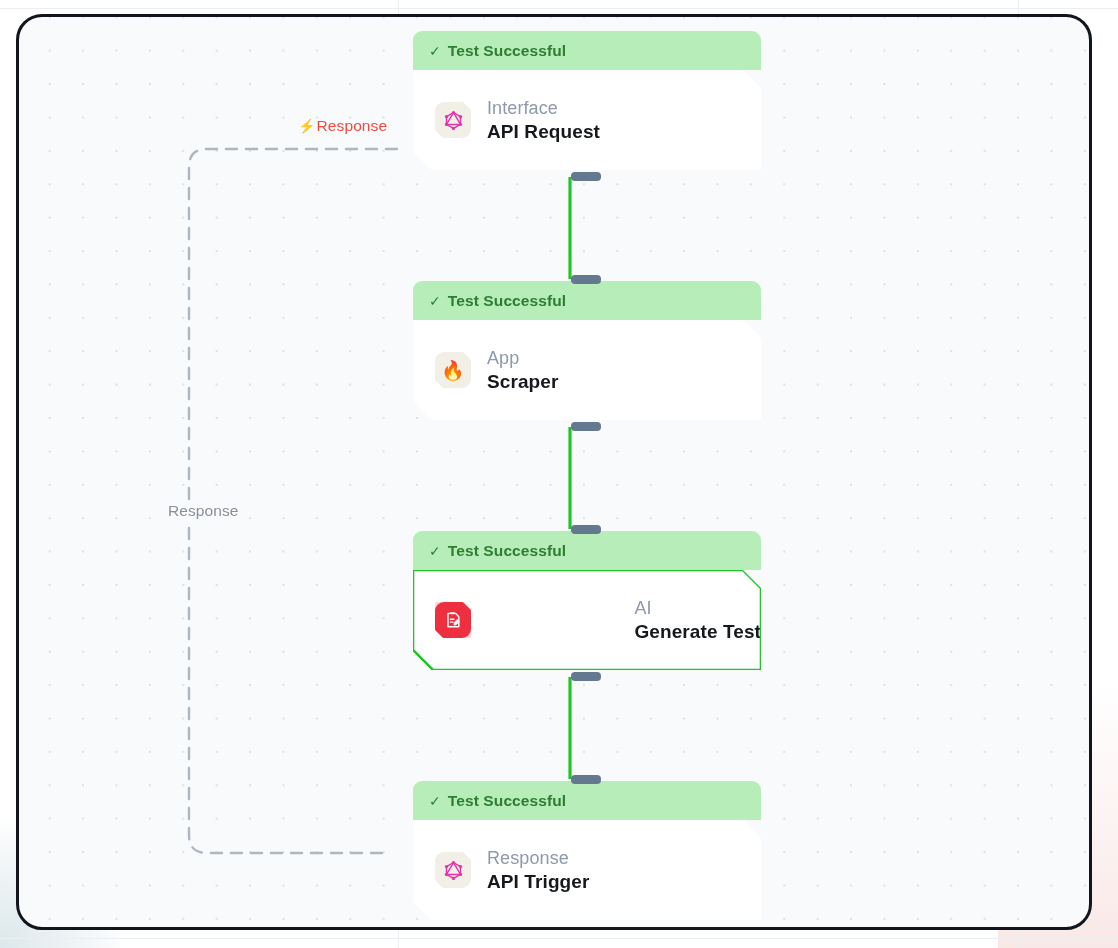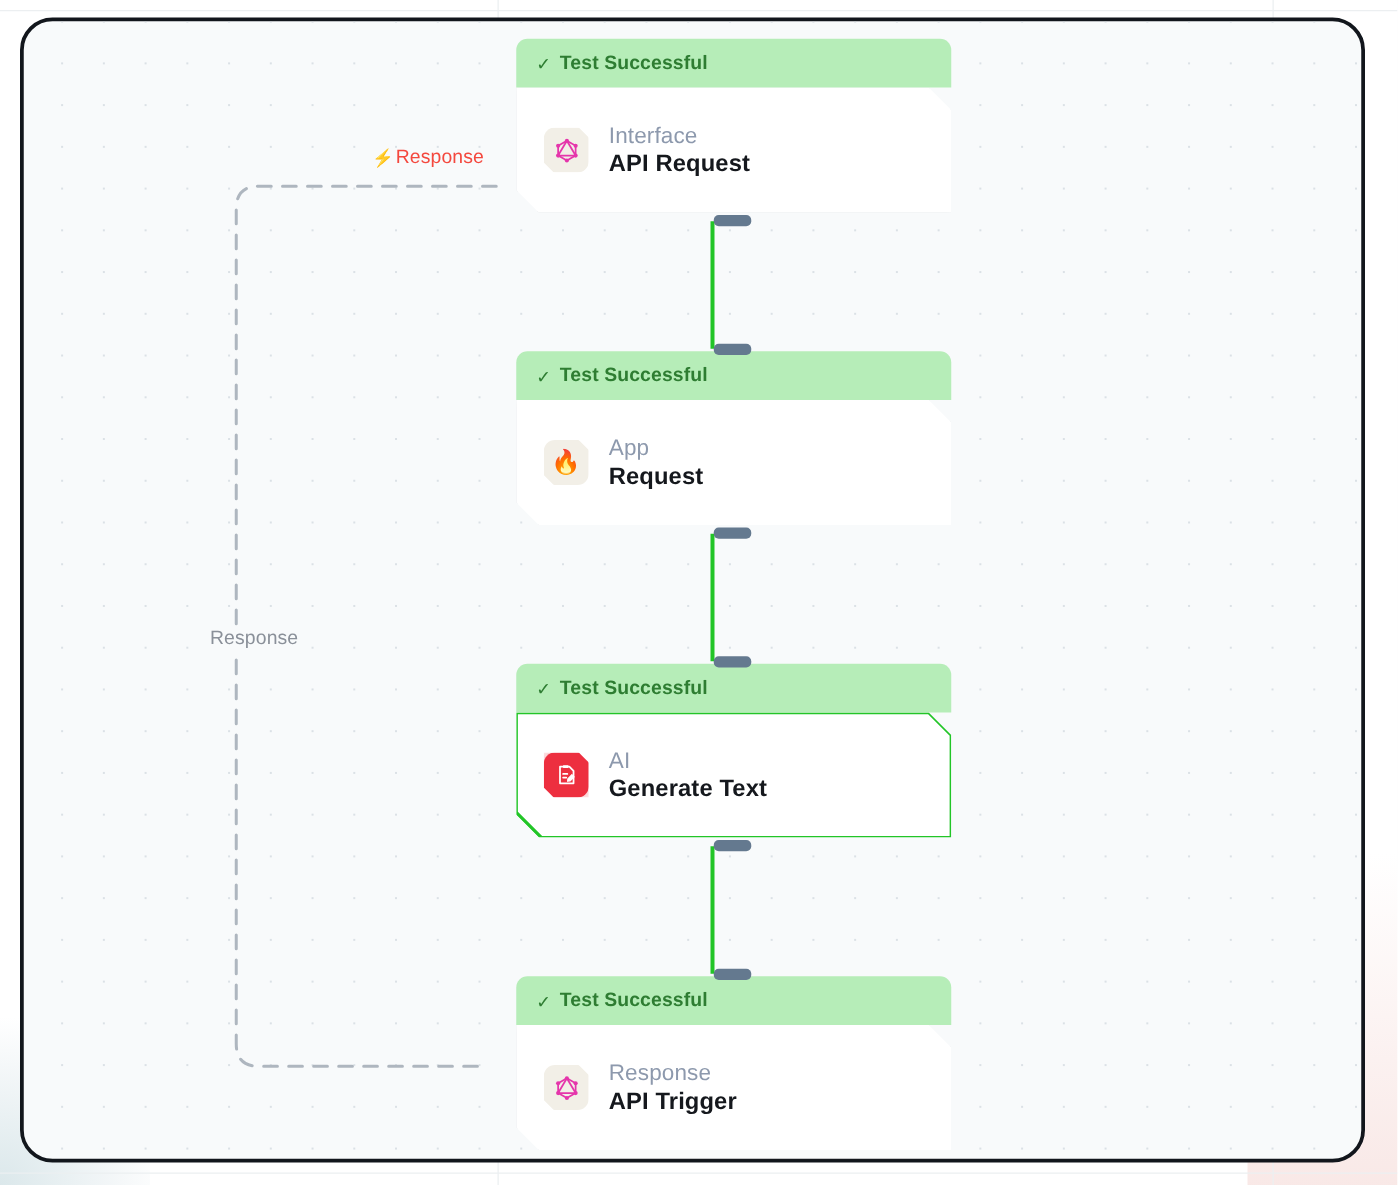--- a/index.html
+++ b/index.html
@@ -147,20 +147,21 @@
     padding-left: 22px;
     box-shadow: 0 2px 5px rgba(20,30,45,.09), 0 0 0 1px rgba(20,30,45,.045);
     
     clip-path: polygon(0 0, calc(100% - 18px) 0, 100% 18px, 100% 100%,
                        18px 100%, 0 calc(100% - 18px));
   }
   .node.selected .node-body {
     box-shadow: none;
     background:
       linear-gradient(#ffffff,#ffffff) padding-box;
+    justify-content: space-between;
   }
   .node.selected .sel-outline {
     position: absolute;
     left: -2px;
     top: -2px;
     width: calc(100% + 4px);
     height: calc(100% + 4px);
     pointer-events: none;
   }
 
@@ -278,21 +279,21 @@
       <div class="node-status">
         <span class="tick">✓</span>
         <span>Test Successful</span>
       </div>
       <div class="node-body">
         <div class="icon-tile beige">
           <span class="emoji">🔥</span>
         </div>
         <div class="node-text">
           <span class="node-sub">App</span>
-          <span class="node-title">Request</span>
+          <span class="node-title">Scraper</span>
         </div>
       </div>
     </div>
 
     <div class="node selected" style="top:514px;">
       <div class="node-status">
         <span class="tick">✓</span>
         <span>Test Successful</span>
       </div>
       <div class="node-body">
@@ -303,21 +304,21 @@
           <svg width="20" height="20" viewBox="0 0 24 24" fill="none" stroke="#ffffff" stroke-width="1.7" stroke-linecap="round" stroke-linejoin="round">
             <path d="M6 4h9l4 4v12H6z"></path>
             <path d="M9 2.6h5v2.6H9z" fill="#ffffff" stroke="none"></path>
             <line x1="9" y1="11" x2="13" y2="11"></line>
             <line x1="9" y1="14.5" x2="12" y2="14.5"></line>
             <path d="M17.4 11.6l2.2 2.2-4 4-2.4.3.3-2.4z" fill="#ffffff" stroke="#ffffff" stroke-width="1"></path>
           </svg>
         </div>
         <div class="node-text">
           <span class="node-sub">AI</span>
-          <span class="node-title">Generate Text</span>
+          <span class="node-title">Generate Test</span>
         </div>
       </div>
     </div>
 
     <div class="node" style="top:764px;">
       <div class="node-status">
         <span class="tick">✓</span>
         <span>Test Successful</span>
       </div>
       <div class="node-body">

